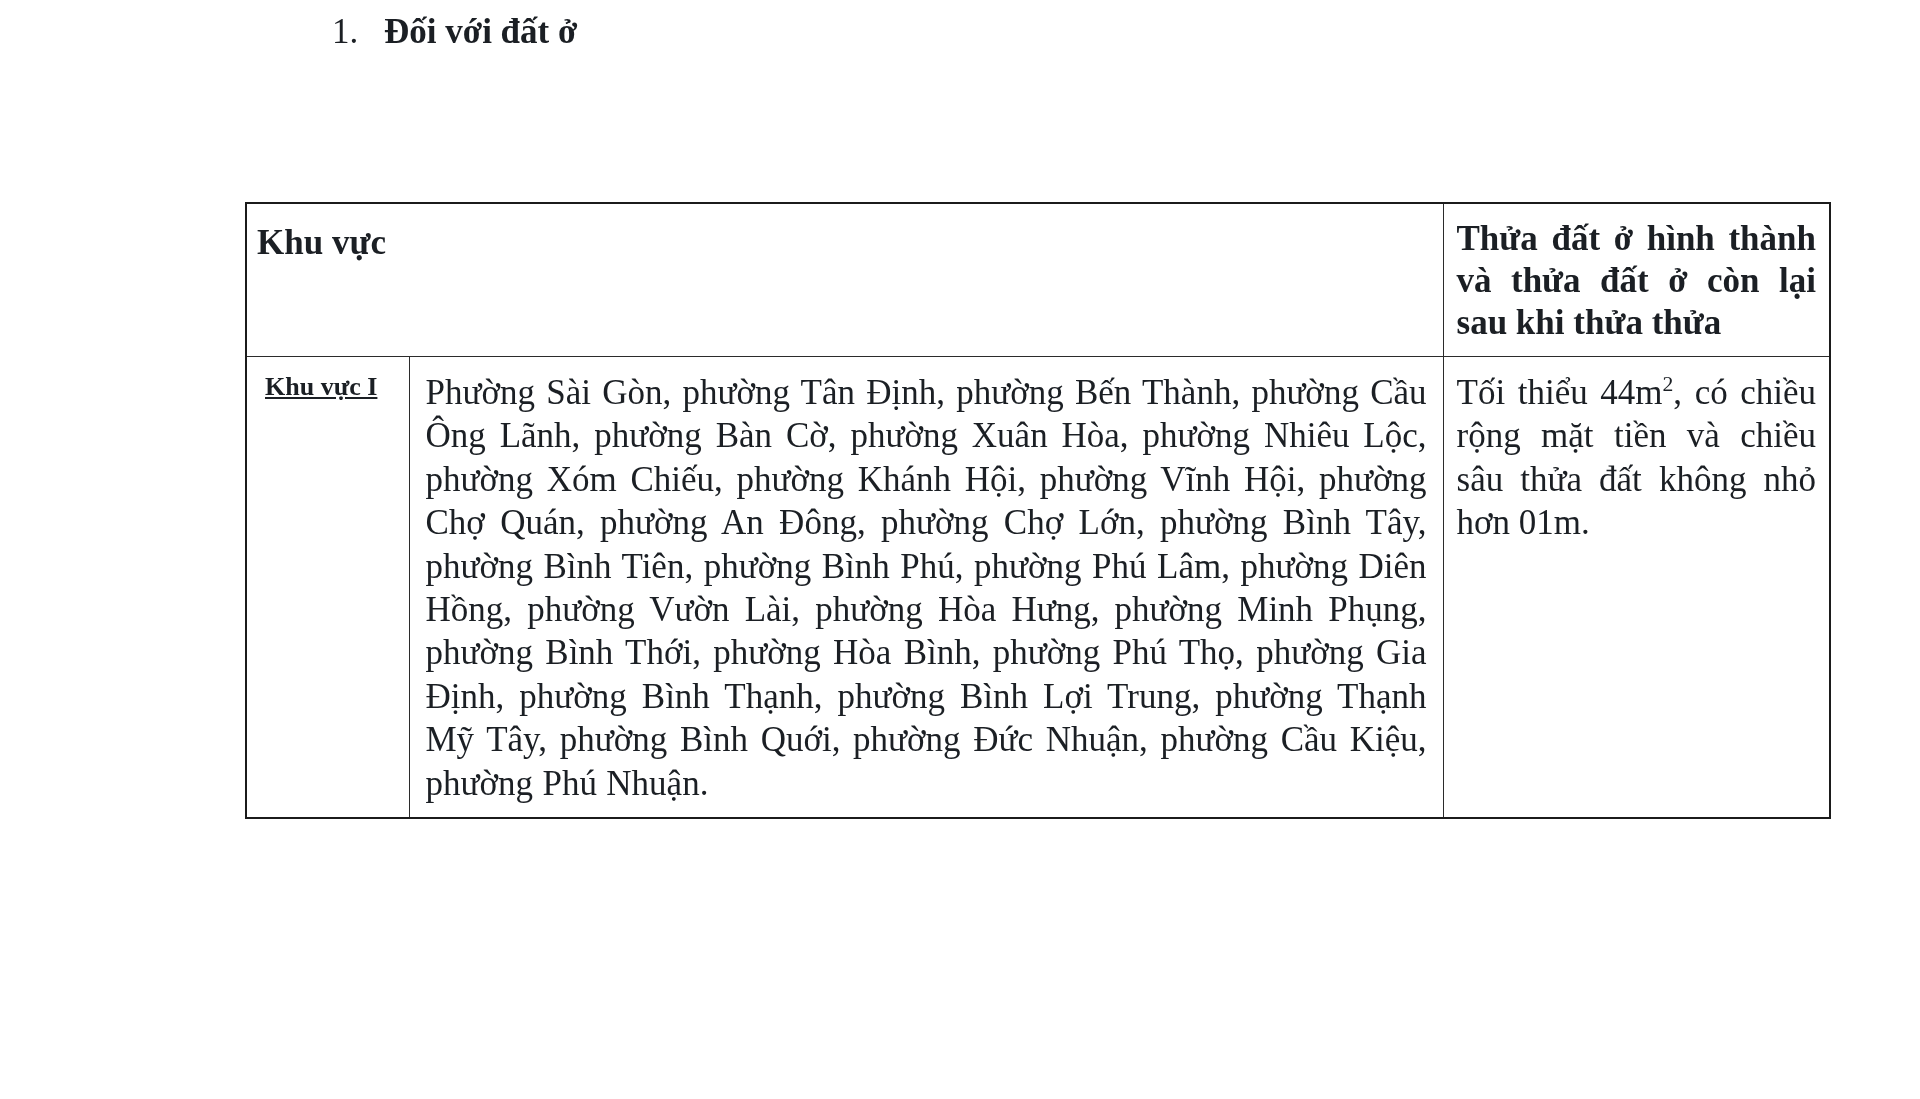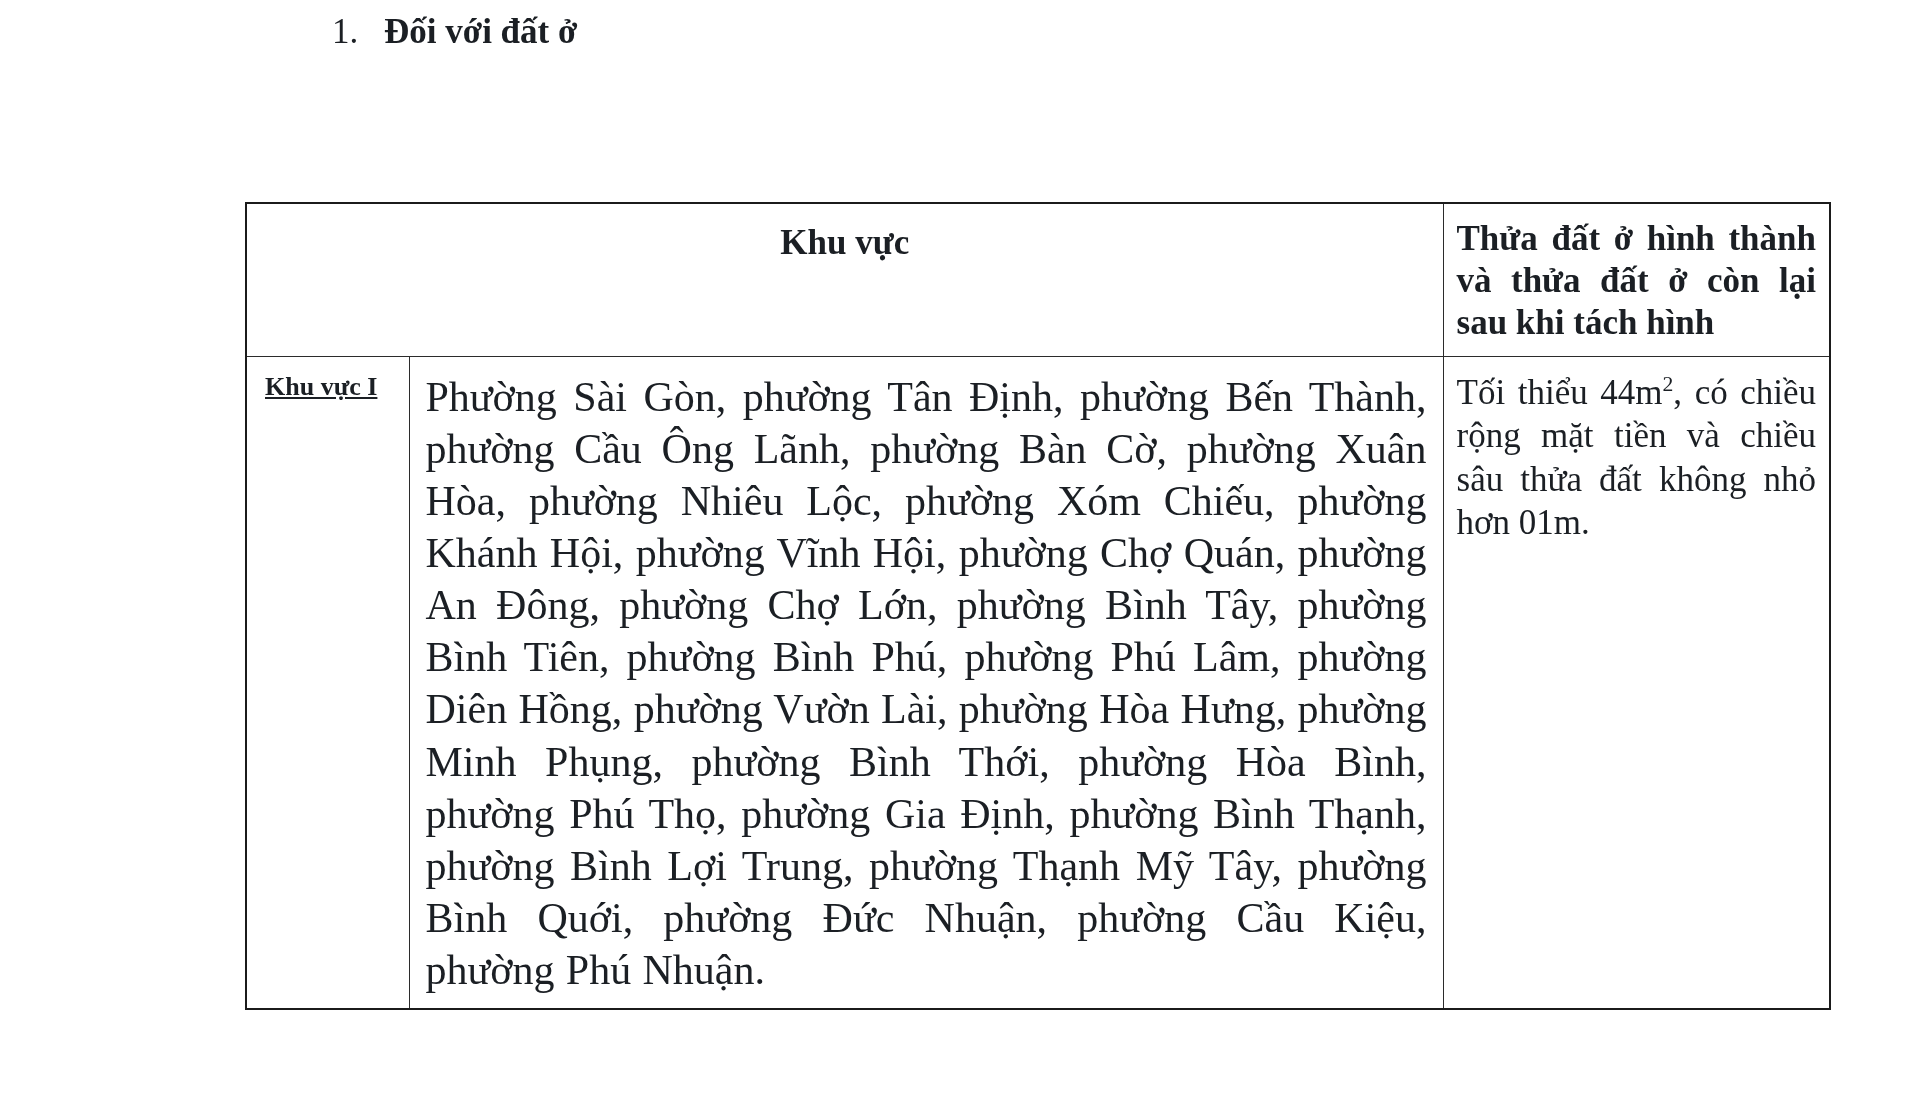--- a/index.html
+++ b/index.html
@@ -84,21 +84,20 @@
   }
   .data-table tr.body-row td {
     border-bottom: none;
   }
 
   .col-zone      { width: 163px; }
   .col-wards     { width: 1034px; }
   .col-req       { width: 387px; }
 
   .header-khuvuc {
-    text-align: center;
     font-weight: 700;
     font-size: 35px;
     line-height: 1.3;
     padding: 16px 10px 10px 10px;
   }
 
   .header-req {
     font-weight: 700;
     font-size: 35px;
     line-height: 1.2;
@@ -110,21 +109,21 @@
 
   .zone-label {
     font-weight: 700;
     font-size: 26px;
     line-height: 1.24;
     padding: 14px 10px 10px 18px;
     text-decoration: underline;
   }
 
   .wards-text {
-    font-size: 42px;
+    font-size: 35px;
     line-height: 1.24;
     text-align: justify;
     text-align-last: left;
     padding: 14px 16px 12px 16px;
     hyphens: none;
     word-spacing: 0.02em;
   }
 
   .req-text {
     font-size: 35px;
@@ -160,21 +159,21 @@
       <col class="col-zone">
       <col class="col-wards">
       <col class="col-req">
     </colgroup>
     <tbody>
       <tr class="header-row">
         <td colspan="2">
           <div class="header-khuvuc">Khu vực</div>
         </td>
         <td>
-          <div class="header-req">Thửa đất ở hình thành và thửa đất ở còn lại sau khi tách hình</div>
+          <div class="header-req">Thửa đất ở hình thành và thửa đất ở còn lại sau khi thửa thửa</div>
         </td>
       </tr>
       <tr class="body-row">
         <td>
           <div class="zone-label">Khu vực I</div>
         </td>
         <td>
           <div class="wards-text">Phường Sài Gòn, phường Tân Định, phường Bến Thành, phường Cầu Ông Lãnh, phường Bàn Cờ, phường Xuân Hòa, phường Nhiêu Lộc, phường Xóm Chiếu, phường Khánh Hội, phường Vĩnh Hội, phường Chợ Quán, phường An Đông, phường Chợ Lớn, phường Bình Tây, phường Bình Tiên, phường Bình Phú, phường Phú Lâm, phường Diên Hồng, phường Vườn Lài, phường Hòa Hưng, phường Minh Phụng, phường Bình Thới, phường Hòa Bình, phường Phú Thọ, phường Gia Định, phường Bình Thạnh, phường Bình Lợi Trung, phường Thạnh Mỹ Tây, phường Bình Quới, phường Đức Nhuận, phường Cầu Kiệu, phường Phú Nhuận.</div>
         </td>
         <td>

